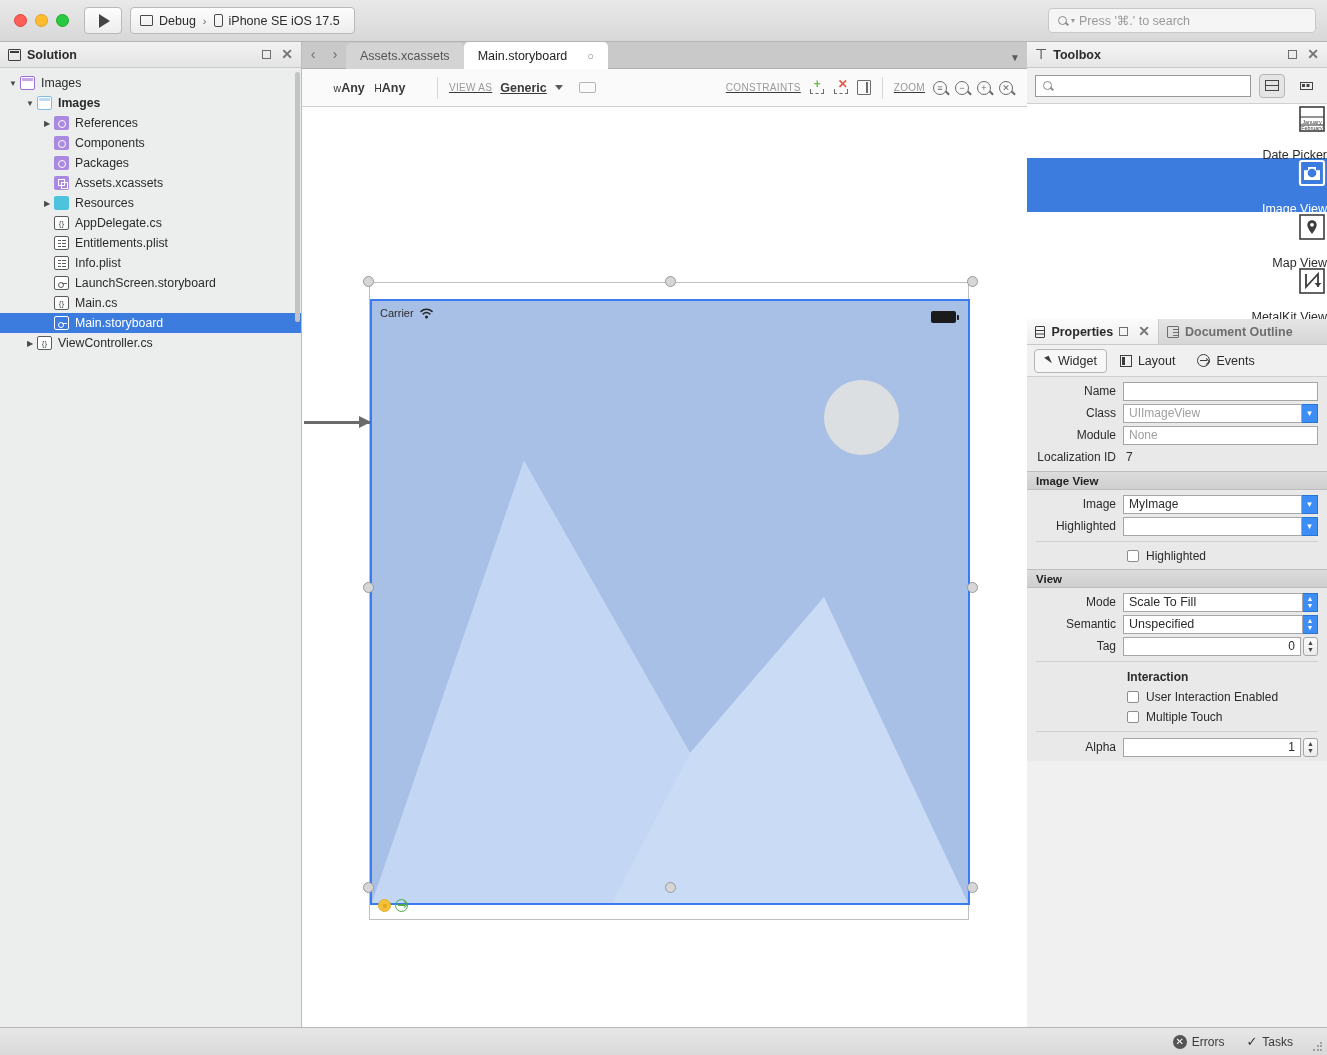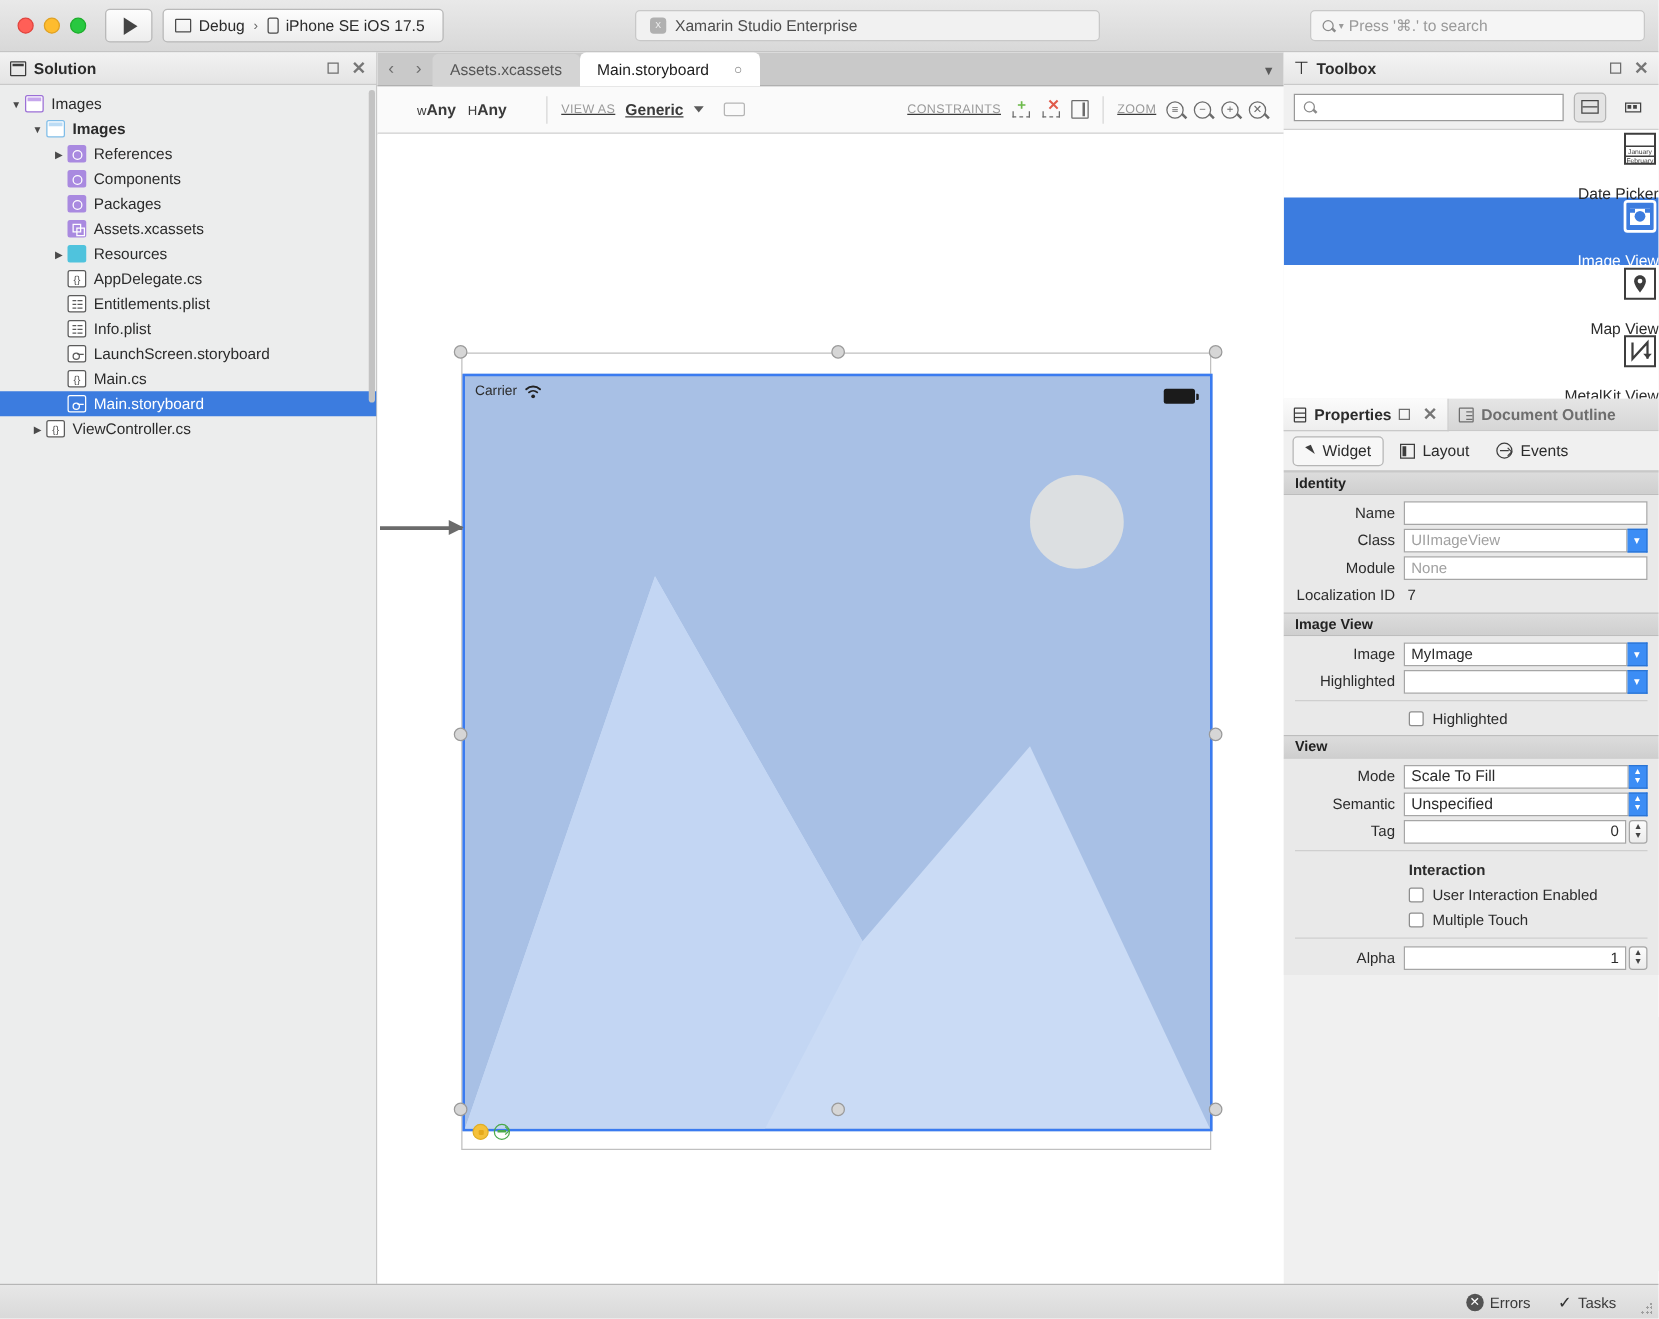--- a/index.html
+++ b/index.html
@@ -306,24 +306,20 @@
     </div>
 
     <div class="tb-btn" id="target-btn">
       <span class="mon"></span>
       <span>Debug</span>
       <span class="chev">›</span>
       <span class="phone"></span>
       <span>iPhone SE iOS 17.5</span>
     </div>
 
-    <div id="title-field">
-      <span class="xam-hex">X</span>
-      <span>Xamarin Studio Enterprise</span>
-    </div>
 
     <div id="search-global">
       <span class="mag"></span>
       <span style="font-size:8px;color:#9a9a9a;">▾</span>
       <span>Press '⌘.' to search</span>
     </div>
   </div>
 
   <div id="solution">
     <div id="sol-header">
@@ -593,21 +589,20 @@
       <div class="mode-btn">
         <span class="layout-ic"></span>
         <span>Layout</span>
       </div>
       <div class="mode-btn">
         <span class="events-ic"></span>
         <span>Events</span>
       </div>
     </div>
 
-    <div class="sec-head">Identity</div>
     <div class="prop-body">
       <div class="prow">
         <span class="plabel">Name</span>
         <span class="pfield"></span>
       </div>
       <div class="prow">
         <span class="plabel">Class</span>
         <span class="pfield gray">UIImageView</span>
         <span class="drop-arrow">▾</span>
       </div>

